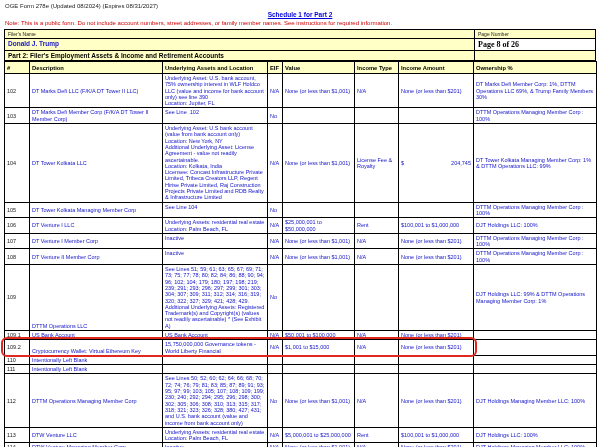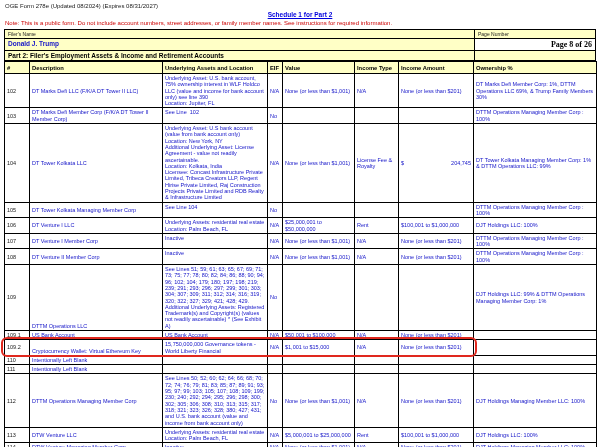--- a/index.html
+++ b/index.html
@@ -15,21 +15,21 @@
   .formwrap{position:absolute;top:29px;left:4px;width:592px;}
 
   
   .hdr{border:1.5px solid #000;border-bottom:none;}
   .hdr-row{display:grid;grid-template-columns:470px 120px;}
   .hdr-cell{border-bottom:1px solid #000;padding:1px 3px;box-sizing:border-box;}
   .hdr-cell.left{border-right:1px solid #000;}
   .ylw{background:#ffffc6;}
   .lbl{font-size:5px;color:#1a1a1a;}
   .filer-name{font-size:6.5px;font-weight:bold;color:#1414c8;}
-  .page-num{font-size:8px;font-weight:bold;font-family:"Liberation Serif",serif;color:#000;text-align:right;background:#fff;}
+  .page-num{font-size:8px;font-weight:bold;font-family:"Liberation Serif",serif;color:#000;text-align:left;background:#fff;}
   .part-title{font-size:6.5px;font-weight:bold;color:#000;}
 
   
   table.assets{width:592px;border-collapse:collapse;table-layout:fixed;border:1.5px solid #000;}
   .assets th,.assets td{border:1px solid #000;padding:1px 2px;box-sizing:border-box;overflow:hidden;}
   .assets thead th{background:#ffffc6;color:#000;font-size:5.8px;font-weight:bold;text-align:left;height:12px;vertical-align:middle;}
   .assets td{font-size:5.5px;line-height:6.3px;color:#1414c8;vertical-align:middle;}
   td.num{color:#1a1a1a;vertical-align:middle;}
   td.desc{vertical-align:middle;}
   td.desc.bottom{vertical-align:bottom;}

